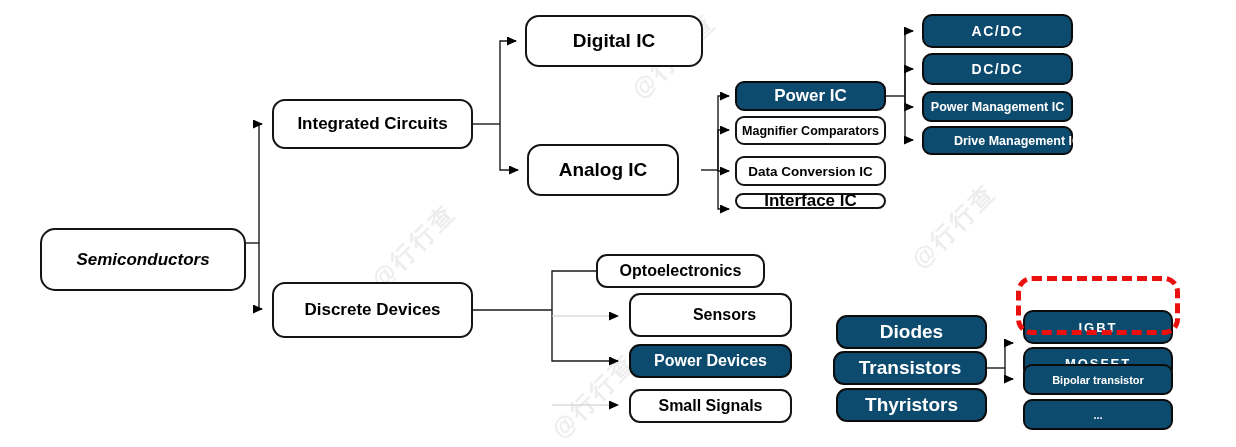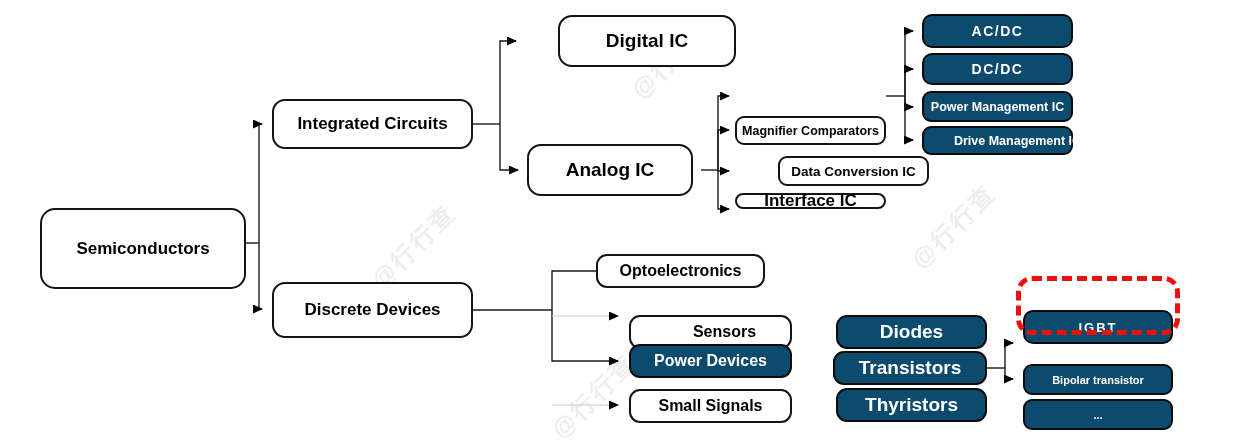--- a/index.html
+++ b/index.html
@@ -11,21 +11,21 @@
   .node{
     position:absolute;z-index:2;display:flex;align-items:center;justify-content:center;
     box-sizing:border-box;background:#ffffff;border:2px solid #141414;border-radius:10px;
     font-weight:bold;color:#000;text-align:center;white-space:nowrap;
   }
   .lvl1{border-width:2.5px;border-radius:15px;font-size:17px;}
   .lvl2{border-width:2px;border-radius:13px;font-size:17px;}
   .big{font-size:19px;border-radius:14px;}
   .blue{background:#0c4a6e;color:#ffffff;border-color:#0b0b0b;}
   .sm{font-size:12.5px;border-radius:9px;}
-  .md{font-size:13.5px;border-radius:9px;margin-left:43px;}
+  .md{font-size:13.5px;border-radius:9px;}
   .lg{font-size:17px;border-radius:9px;}
   .spread{letter-spacing:1.5px;font-size:14px;}
   .spread2{letter-spacing:2px;font-size:13px;margin-top:20px;}
   .mid16{font-size:16px;border-radius:11px;}
   .stack{font-size:19px;border-radius:11px;border-width:2.5px;}
   .sub{font-size:11px;border-radius:9px;}
   #igbt-highlight{
     position:absolute;z-index:3;box-sizing:border-box;background:transparent;
     border:5px dashed #ea100e;border-radius:16px;pointer-events:none;
   }
@@ -79,45 +79,47 @@
       <path d="M987 368 H1005"></path>
       <path d="M1005 368 V343 H1013" marker-end="url(#arr)"></path>
       <path d="M1005 368 V379 H1013" marker-end="url(#arr)"></path>
     </g>
     <g stroke="#c9c9c9" stroke-width="1.2" fill="none">
       <path d="M552 316 H618" marker-end="url(#arr)"></path>
       <path d="M552 405 H618" marker-end="url(#arr)"></path>
     </g>
   </svg>
 
-  <div class="node lvl1" style="left:40px;top:208px;width:206px;height:81px;">Semiconductors</div>
+  <div class="node lvl1" style="left:40px;top:228px;width:206px;height:63px;font-style:italic;">Semiconductors</div>
 
   <div class="node lvl2" style="left:272px;top:282px;width:201px;height:56px;">Discrete Devices</div>
   <div class="node lvl2" style="left:272px;top:99px;width:201px;height:50px;">Integrated Circuits</div>
 
-  <div class="node big" style="left:525px;top:15px;width:178px;height:52px;margin-left:33px;">Digital IC</div>
-  <div class="node big" style="left:527px;top:144px;width:166px;height:52px;">Analog IC</div>
+  <div class="node big" style="left:525px;top:15px;width:178px;height:52px;">Digital IC</div>
+  <div class="node big" style="left:527px;top:144px;width:152px;height:52px;">Analog IC</div>
 
+  <div class="node blue lg" style="left:735px;top:81px;width:151px;height:30px;">Power IC</div>
   <div class="node sm" style="left:735px;top:116px;width:151px;height:29px;">Magnifier Comparators</div>
   <div class="node md" style="left:735px;top:156px;width:151px;height:30px;">Data Conversion IC</div>
   <div class="node lg" style="left:735px;top:193px;width:151px;height:16px;">Interface IC</div>
 
   <div class="node blue spread" style="left:922px;top:14px;width:151px;height:34px;">AC/DC</div>
   <div class="node blue spread" style="left:922px;top:53px;width:151px;height:32px;">DC/DC</div>
   <div class="node blue sm" style="left:922px;top:91px;width:151px;height:31px;">Power Management IC</div>
   <div class="node blue sm" style="left:922px;top:126px;width:151px;height:29px;padding-left:40px;">Drive Management IC</div>
 
   <div class="node mid16" style="left:596px;top:254px;width:169px;height:34px;">Optoelectronics</div>
-  <div class="node mid16" style="left:629px;top:315px;width:163px;height:34px;padding-left:28px;">Sensors</div>
+  <div class="node mid16" style="left:629px;top:293px;width:163px;height:44px;padding-left:28px;">Sensors</div>
   <div class="node blue mid16" style="left:629px;top:344px;width:163px;height:34px;">Power Devices</div>
   <div class="node mid16" style="left:629px;top:389px;width:163px;height:34px;">Small Signals</div>
 
   <div class="node blue stack" style="left:836px;top:315px;width:151px;height:34px;">Diodes</div>
   <div class="node blue stack" style="left:833px;top:351px;width:154px;height:34px;">Transistors</div>
   <div class="node blue stack" style="left:836px;top:388px;width:151px;height:34px;">Thyristors</div>
 
   <div class="node blue spread2" style="left:1023px;top:290px;width:150px;height:34px;">IGBT</div>
+  <div class="node blue spread2" style="left:1023px;top:327px;width:150px;height:32px;">MOSFET</div>
   <div class="node blue sub" style="left:1023px;top:364px;width:150px;height:31px;">Bipolar transistor</div>
   <div class="node blue sub" style="left:1023px;top:399px;width:150px;height:31px;">...</div>
 
   <div id="igbt-highlight" style="left:1016px;top:276px;width:164px;height:59px;"></div>
 
 </div>
 
 </body></html>

